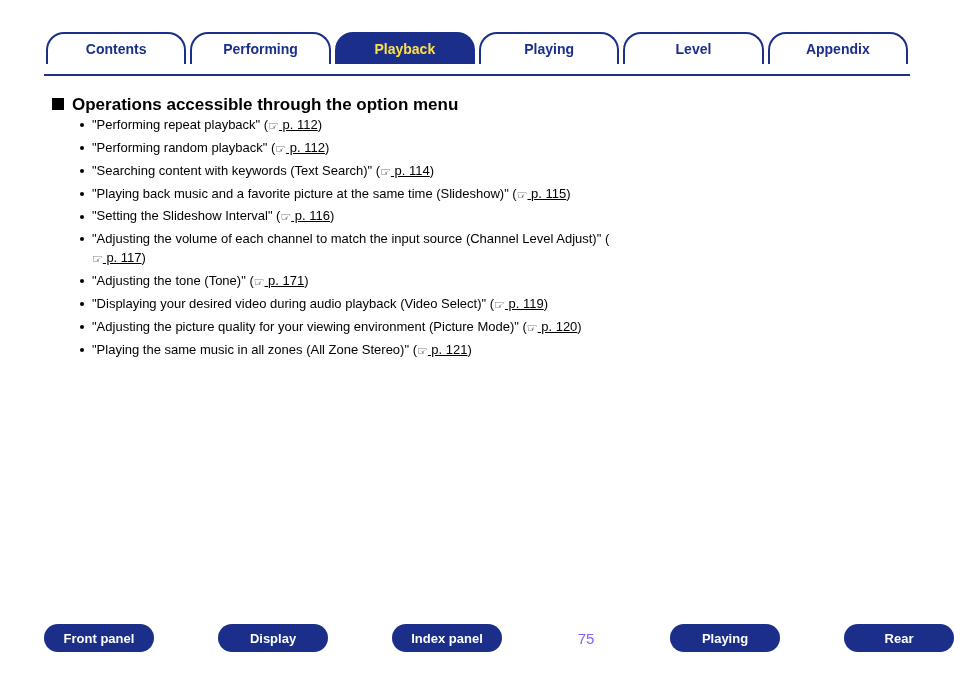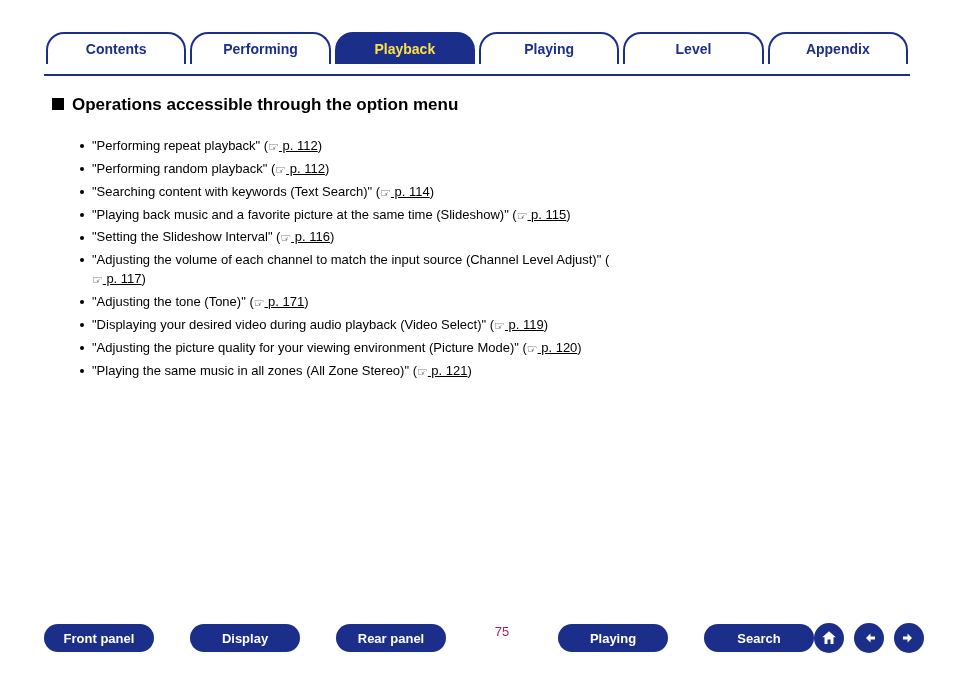--- a/index.html
+++ b/index.html
@@ -54,21 +54,21 @@
   .content {
     padding: 18px 52px 0 52px;
   }
   .section-heading {
     display: flex;
     align-items: flex-start;
     gap: 8px;
     font-size: 17px;
     font-weight: bold;
     color: #000;
-    margin-bottom: 21px;
+    margin-bottom: 0;
   }
   .square-bullet {
     width: 12px;
     height: 12px;
     background: #000;
     margin-top: 4px;
     flex-shrink: 0;
   }
   .section-heading .heading-text {
     max-width: 400px;
@@ -111,39 +111,39 @@
   .bottom-bar {
     position: absolute;
     left: 0; right: 0;
     bottom: 20px;
     display: flex;
     align-items: center;
     padding: 0 44px;
   }
   .bottom-buttons {
     display: flex;
-    gap: 36px;
-    align-items: flex-start;
+    gap: 64px;
+    align-items: center;
   }
   .pill {
     width: 110px;
     height: 28px;
     background: #1a2e8a;
     color: #fff;
     border-radius: 14px;
     display: flex;
     align-items: center;
     justify-content: center;
     font-size: 13px;
     font-weight: bold;
     cursor: pointer;
   }
   .page-num {
-    font-size: 13px;
-    color: #be185d;
+    font-size: 15px;
+    color: #8b5cf6;
     width: 40px;
     text-align: center;
   }
   .nav-icons {
     margin-left: auto;
     display: flex;
     gap: 10px;
     align-items: center;
   }
   .circ {
@@ -224,28 +224,28 @@
 
 <div class="bottom-bar">
   <div class="bottom-buttons">
     <div class="pill">
         <span>Front panel</span>
       </div>
     <div class="pill">
         <span>Display</span>
       </div>
     <div class="pill">
-        <span>Rear panel</span>
+        <span>Index panel</span>
       </div>
     <div class="page-num">75</div>
     <div class="pill">
         <span>Playing</span>
       </div>
     <div class="pill">
-        <span>Search</span>
+        <span>Rear</span>
       </div>
   </div>
 
   <div class="nav-icons">
     <div class="circ">
       <svg width="18" height="18" viewBox="0 0 24 24" fill="#fff">
           <path d="M12 3l9 8h-3v9h-4v-6h-4v6H6v-9H3z"></path>
         </svg>
     </div>
     <div class="circ">

